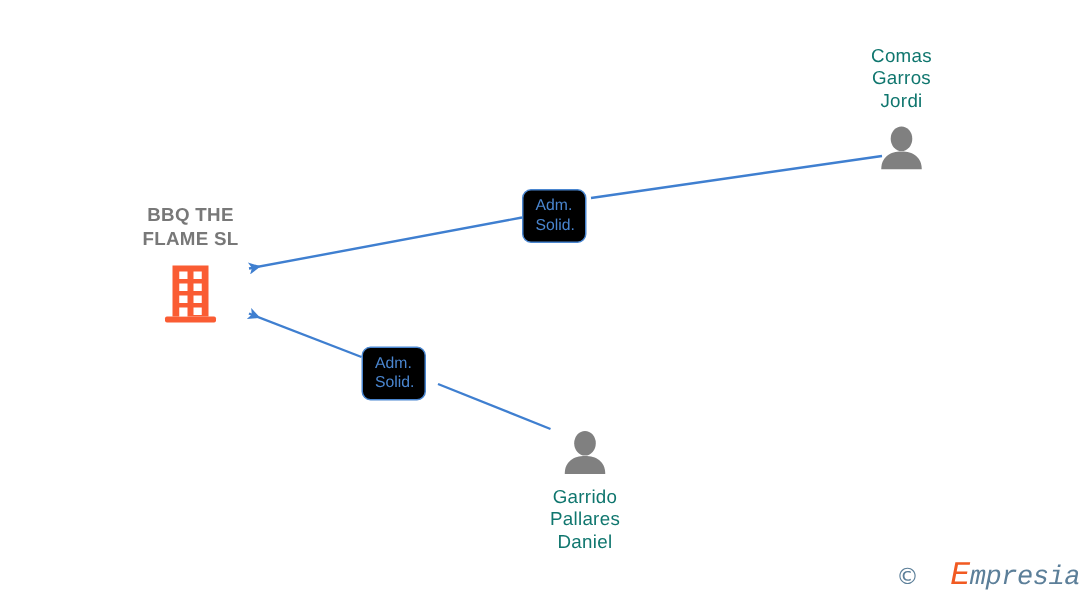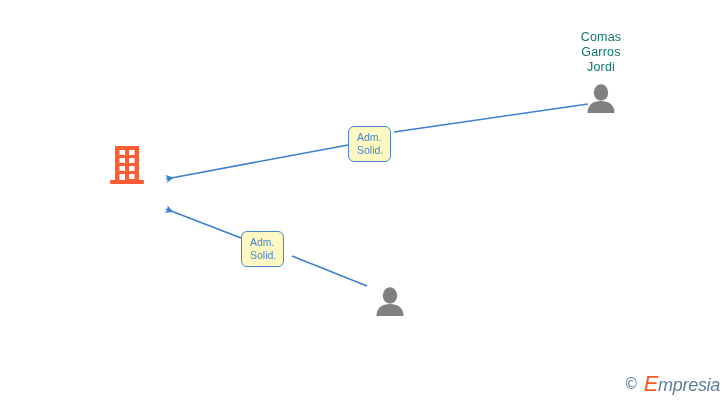--- a/index.html
+++ b/index.html
@@ -73,21 +73,21 @@
     display: flex;
     align-items: flex-end;
     justify-content: center;
   }
   #person-node-1 .person-icon-wrap { margin-top: 6px; }
   #person-node-2 .node-label { margin-top: 8px; }
 
   
   .edge-label {
     position: absolute;
-    background: #fef9c3;
+    background: #000000;
     border: 1.6px solid #4a86d0;
     border-radius: 6px;
     color: #4a86d0;
     font-size: 10.5px;
     line-height: 13px;
     padding: 4px 7px 4px 8px;
     text-align: left;
     white-space: pre-line;
     box-sizing: border-box;
   }
@@ -104,26 +104,27 @@
     gap: 5px;
     user-select: none;
   }
   .wm-c {
     font-size: 15px;
     color: #5c7f99;
     font-family: "DejaVu Sans", sans-serif;
     line-height: 1;
   }
   .wm-word {
-    font-family: Liberation Sans, sans-serif;
+    font-family: Liberation Mono, monospace;
     font-style: italic;
     font-size: 18px;
     line-height: 1;
     color: #5c7f99;
     letter-spacing: -.3px;
+    margin-left: 16px;
   }
   .wm-word .wm-e {
     color: #f15a22;
     font-size: 22px;
   }
 </style>
 </head>
 <body>
 
 <div id="canvas">
@@ -136,20 +137,22 @@
     </defs>
 
     <line x1="588" y1="104" x2="394" y2="132" stroke="#3f7fd0" stroke-width="1.6"></line>
     <line x1="348" y1="145" x2="166" y2="179" stroke="#3f7fd0" stroke-width="1.6" marker-end="url(#arrowhead)"></line>
 
     <line x1="367" y1="286" x2="292" y2="256" stroke="#3f7fd0" stroke-width="1.6"></line>
     <line x1="241" y1="238" x2="166" y2="209" stroke="#3f7fd0" stroke-width="1.6" marker-end="url(#arrowhead)"></line>
   </svg>
 
   <div class="node" id="company-node">
+    <div class="node-label company-label">BBQ THE
+FLAME  SL</div>
     <div class="company-icon-wrap">
       <svg width="40" height="42" viewBox="0 0 40 42" xmlns="http://www.w3.org/2000/svg">
 
         <rect x="8" y="2" width="24" height="34" fill="#fa5c33"></rect>
 
         <rect x="3" y="36" width="34" height="4" rx="1.3" fill="#fa5c33"></rect>
 
         <rect x="12.5" y="6" width="5.5" height="5" fill="#ffffff"></rect>
         <rect x="22" y="6" width="5.5" height="5" fill="#ffffff"></rect>
         <rect x="12.5" y="14" width="5.5" height="5" fill="#ffffff"></rect>
@@ -175,20 +178,23 @@
     </div>
   </div>
 
   <div class="node" id="person-node-2">
     <div class="person-icon-wrap">
       <svg width="30" height="29" viewBox="0 0 30 29" xmlns="http://www.w3.org/2000/svg">
         <ellipse cx="15" cy="8.5" rx="7.2" ry="8.2" fill="#808080"></ellipse>
         <path d="M 1.5,29 C 1.5,20.5 7.5,17 15,17 C 22.5,17 28.5,20.5 28.5,29 Z" fill="#808080"></path>
       </svg>
     </div>
+    <div class="node-label">Garrido
+Pallares
+Daniel</div>
   </div>
 
   <div class="edge-label" id="edge-label-1">Adm.
 Solid.</div>
 
   <div class="edge-label" id="edge-label-2">Adm.
 Solid.</div>
 
   <div id="watermark">
     <span class="wm-c">©</span>

